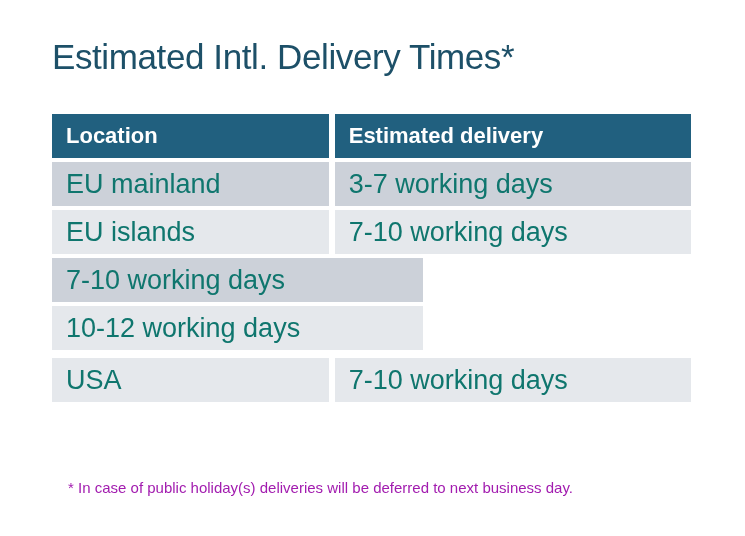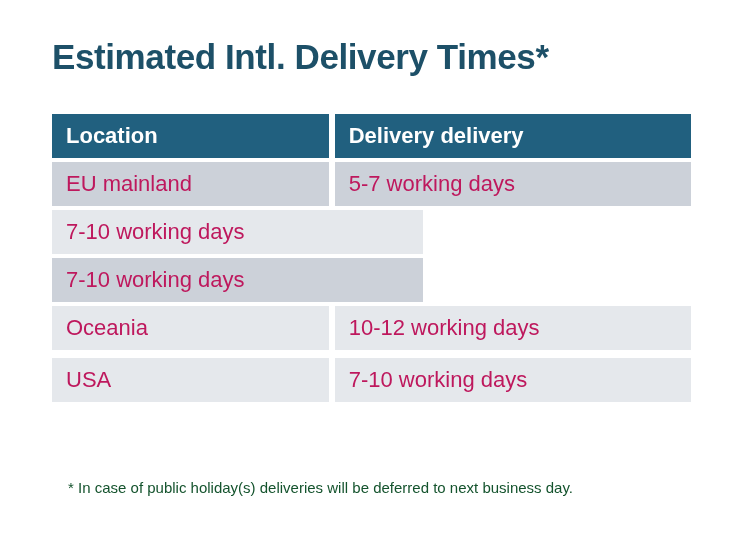--- a/index.html
+++ b/index.html
@@ -17,21 +17,21 @@
     position: relative;
     width: 745px;
     height: 536px;
     background: #ffffff;
   }
   .page-title {
     position: absolute;
     left: 52px;
     top: 36px;
     font-size: 35px;
-    font-weight: 700;
+    font-weight: 400;
     letter-spacing: -0.4px;
     color: #1d5068;
     line-height: 42px;
     white-space: nowrap;
   }
   .delivery-table {
     position: absolute;
     left: 52px;
     top: 114px;
     width: 639px;
@@ -44,22 +44,22 @@
   .table-row:last-child {
     margin-bottom: 0;
     border-radius: 18px;
   }
   .cell {
     box-sizing: border-box;
     display: flex;
     align-items: center;
     height: 44px;
     padding-left: 14px;
-    font-size: 22px;
-    color: #be185d;
+    font-size: 27px;
+    color: #0f766e;
     white-space: nowrap;
     overflow: hidden;
   }
   .cell.col-location {
     width: 288px;
     margin-right: 6px;
   }
   .cell.col-delivery {
     width: 371px;
   }
@@ -74,53 +74,53 @@
     background: #ccd1d9;
   }
   .row-even .cell {
     background: #e5e8ec;
   }
   .footnote {
     position: absolute;
     left: 68px;
     top: 479px;
     font-size: 15px;
-    color: #14532d;
+    color: #a21caf;
     white-space: nowrap;
   }
 </style>
 </head>
 <body>
 
 <div class="page">
 
   <div class="page-title">Estimated Intl. Delivery Times*</div>
 
   <div class="delivery-table">
 
     <div class="table-row header-row">
       <div class="cell col-location">Location</div>
-      <div class="cell col-delivery">Delivery delivery</div>
+      <div class="cell col-delivery">Estimated delivery</div>
     </div>
 
     <div class="table-row row-odd">
       <div class="cell col-location">EU mainland</div>
-      <div class="cell col-delivery">5-7 working days</div>
+      <div class="cell col-delivery">3-7 working days</div>
     </div>
 
     <div class="table-row row-even">
+      <div class="cell col-location">EU islands</div>
       <div class="cell col-delivery">7-10 working days</div>
     </div>
 
     <div class="table-row row-odd">
       <div class="cell col-delivery">7-10 working days</div>
     </div>
 
     <div class="table-row row-even">
-      <div class="cell col-location">Oceania</div>
       <div class="cell col-delivery">10-12 working days</div>
     </div>
 
     <div class="table-row row-odd">
     </div>
 
     <div class="table-row row-even">
       <div class="cell col-location">USA</div>
       <div class="cell col-delivery">7-10 working days</div>
     </div>

